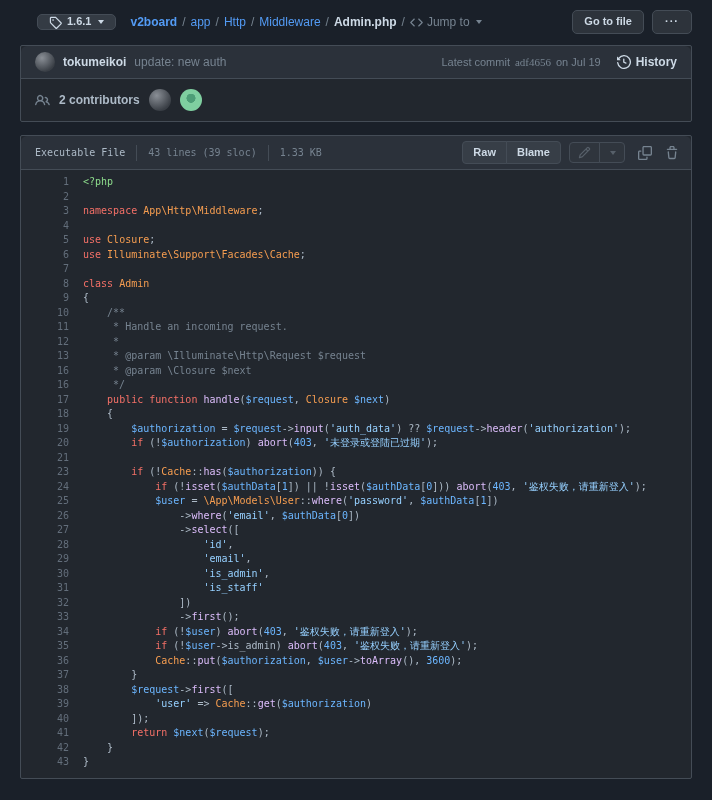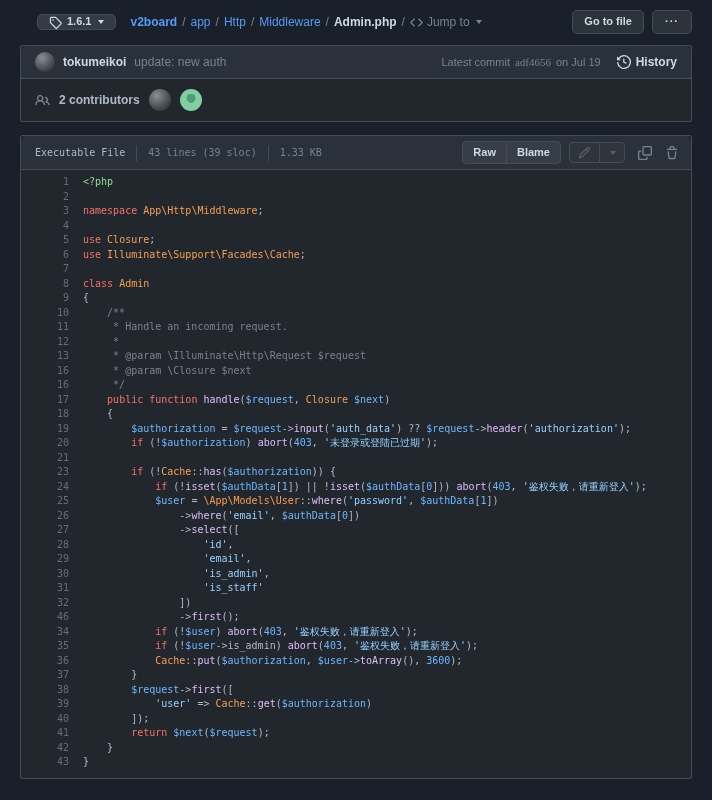--- a/index.html
+++ b/index.html
@@ -303,21 +303,21 @@
             </tr>
             <tr>
               <td class="ln">31</td>
               <td class="lc"><span class="tp">                    </span><span class="ts">'is_staff'</span></td>
             </tr>
             <tr>
               <td class="ln">32</td>
               <td class="lc"><span class="tp">                ])</span></td>
             </tr>
             <tr>
-              <td class="ln">46</td>
+              <td class="ln">33</td>
               <td class="lc"><span class="tp">                -&gt;</span><span class="tf">first</span><span class="tp">();</span></td>
             </tr>
             <tr>
               <td class="ln">34</td>
               <td class="lc"><span class="tp">            </span><span class="tk">if</span><span class="tp"> (!</span><span class="tv">$user</span><span class="tp">) </span><span class="tf">abort</span><span class="tp">(</span><span class="tv">403</span><span class="tp">, </span><span class="ts">'鉴权失败，请重新登入'</span><span class="tp">);</span></td>
             </tr>
             <tr>
               <td class="ln">35</td>
               <td class="lc"><span class="tp">            </span><span class="tk">if</span><span class="tp"> (!</span><span class="tv">$user</span><span class="tp">-&gt;is_admin) </span><span class="tf">abort</span><span class="tp">(</span><span class="tv">403</span><span class="tp">, </span><span class="ts">'鉴权失败，请重新登入'</span><span class="tp">);</span></td>
             </tr>

